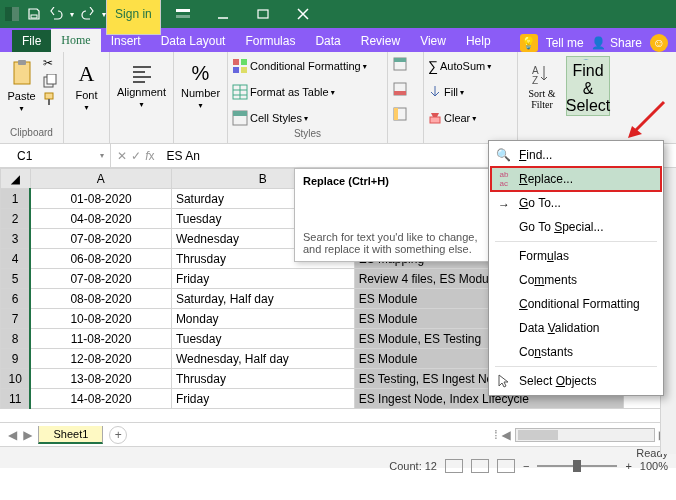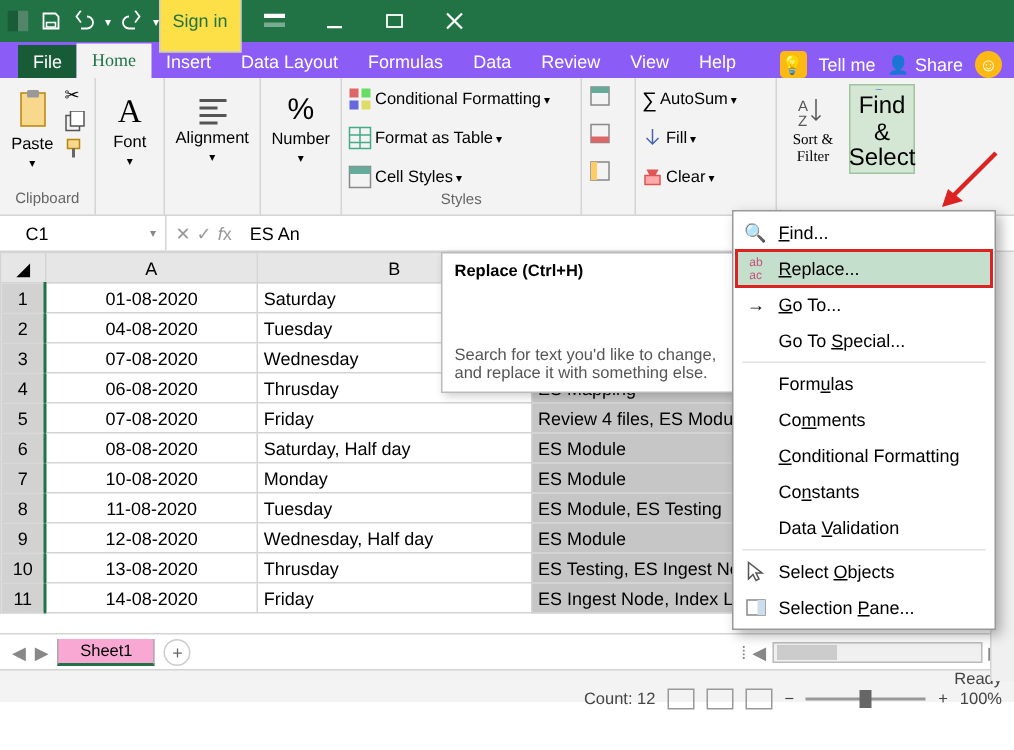--- a/index.html
+++ b/index.html
@@ -57,21 +57,21 @@
   .col-a { text-align: center; width: 108px; }
   .col-b { text-align: left; width: 140px; }
   .col-c { text-align: left; width: 206px; }
   .col-d { width: 40px; }
   .sel-cell { background: #c6c6c6; }
   .sel-start { background: #fff; outline: 2px solid #217346; outline-offset: -1px; }
   
   
   .sheettabs { height: 24px; background: #fff; border-top: 1px solid #d4d4d4; display: flex; align-items: center; padding: 0 8px; gap: 6px; }
   .sheettabs .nav { color: #888; }
-  .sheettab { border: 1px solid #aaa; border-top: none; padding: 2px 14px; background: #f9a8d4; font-size: 11px; border-bottom: 2px solid #217346; }
+  .sheettab { border: 1px solid #aaa; border-top: none; padding: 2px 14px; background: #fef9c3; font-size: 11px; border-bottom: 2px solid #217346; }
   .addsheet { width: 18px; height: 18px; border: 1px solid #ccc; border-radius: 50%; display: flex; align-items: center; justify-content: center; font-size: 12px; color: #666; }
   .hscroll { flex: 1; display: flex; align-items: center; justify-content: flex-end; gap: 4px; }
   .sbar { width: 140px; height: 14px; border: 1px solid #bbb; background: #f0f0f0; display: flex; align-items: center; }
   .sthumb { width: 40px; height: 10px; background: #ccc; margin-left: 2px; }
   
   
   .status { height: 22px; background: #f3f3f3; border-top: 1px solid #d4d4d4; display: flex; align-items: flex-end; padding: 0 8px; font-size: 11px; color: #444; flex-direction: column; }
   .status-right { margin-left: auto; display: flex; align-items: center; gap: 8px; }
   .viewbtn { width: 18px; height: 14px; border: 1px solid #999; }
   .zslider { width: 80px; height: 2px; background: #999; position: relative; }
@@ -480,32 +480,26 @@
 
 <div class="fsmenu">
   <div class="fsitem"><span class="mico">🔍</span><span class="u">F</span><span>ind...</span></div>
   <div class="fsitem highlight"><span class="mico" style="font-size:8px;color:#c5507a;">ab<br>ac</span><span class="u">R</span><span>eplace...</span></div>
   <div class="fsitem"><span class="mico">→</span><span class="u">G</span><span>o To...</span></div>
   <div class="fsitem"><span>Go To </span><span class="u">S</span><span>pecial...</span></div>
   <div class="fs-sep"></div>
   <div class="fsitem"><span>Form</span><span class="u">u</span><span>las</span></div>
   <div class="fsitem"><span>Co</span><span class="u">m</span><span>ments</span></div>
   <div class="fsitem"><span class="u">C</span><span>onditional Formatting</span></div>
+  <div class="fsitem"><span>Data </span><span class="u">V</span><span>alidation</span></div>
   <div class="fsitem"><span>Co</span><span class="u">n</span><span>stants</span></div>
-  <div class="fsitem"><span>Data </span><span class="u">V</span><span>alidation</span></div>
   <div class="fs-sep"></div>
   <div class="fsitem"><span class="mico">
         <svg width="12" height="14">
           <path d="M1 1l0 11 3-3 2 4 2-1-2-4h4z" fill="#fff" stroke="#555"></path>
         </svg>
       </span><span>Select </span><span class="u">O</span><span>bjects</span></div>
-  <div class="fsitem"><span class="mico">
-        <svg width="14" height="12">
-          <rect x="1" y="1" width="12" height="10" fill="none" stroke="#888"></rect>
-          <rect x="8" y="1" width="5" height="10" fill="#cde"></rect>
-        </svg>
-      </span><span>Selection </span><span class="u">P</span><span>ane...</span></div>
 </div>
 
 <svg class="red-arrow">
     <line x1="38" y1="2" x2="6" y2="34" stroke="#d22" stroke-width="3"></line>
     <polygon points="2,38 6,26 16,34" fill="#d22"></polygon>
   </svg>
 
 </body></html>

